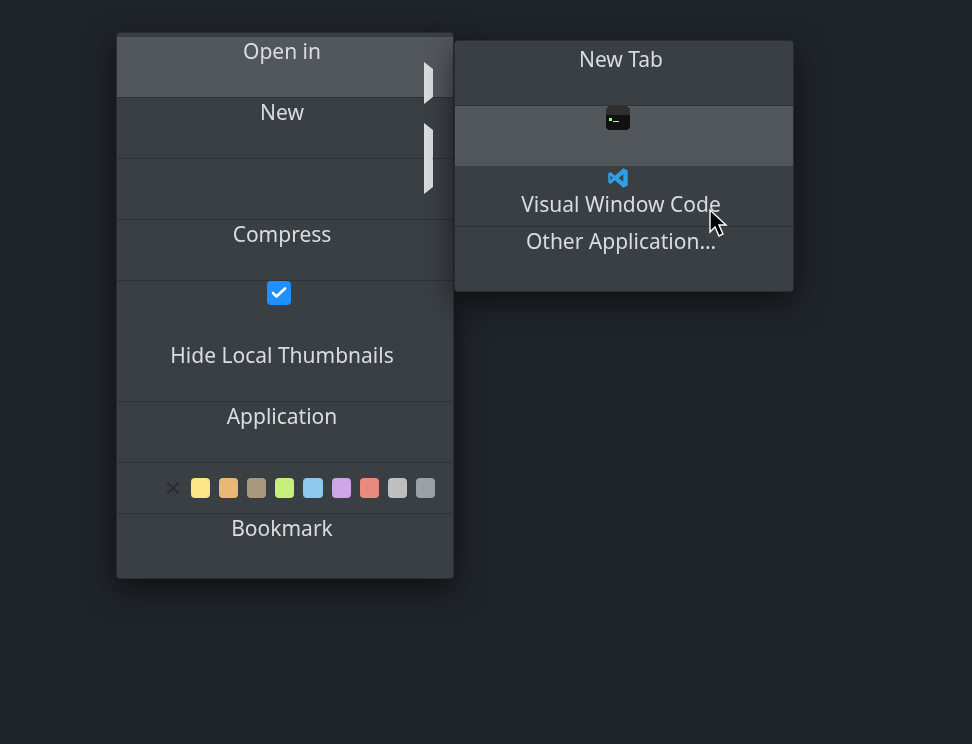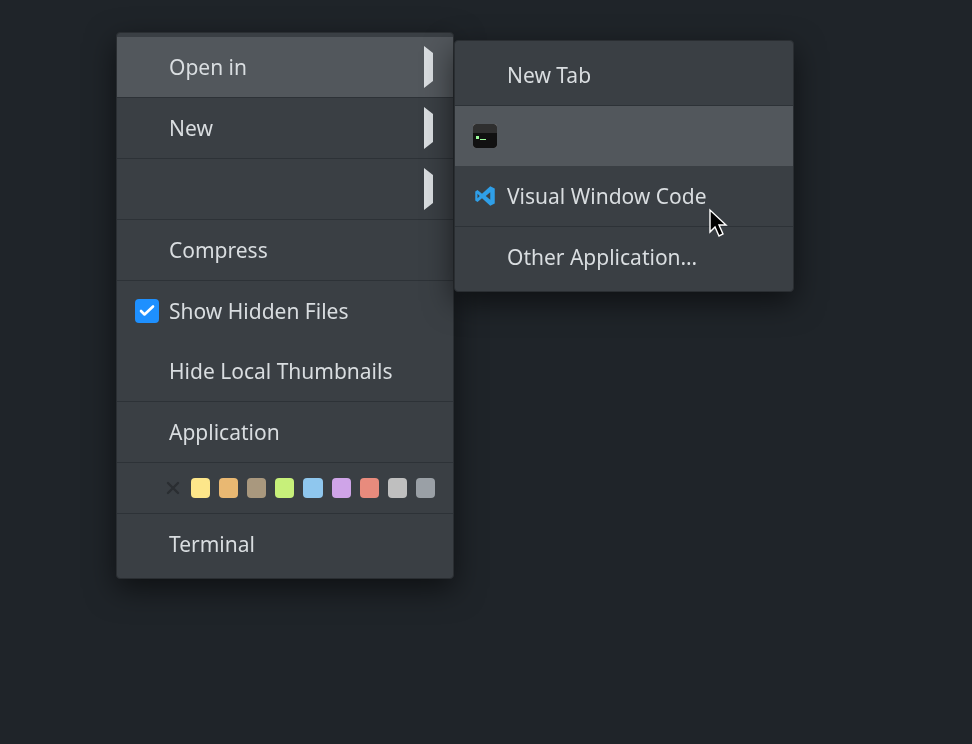--- a/index.html
+++ b/index.html
@@ -16,20 +16,21 @@
     box-shadow:0 10px 30px rgba(0,0,0,.55);
     padding:4px 0;
   }
   .menu.primary  {left:116px;top:32px;width:338px;}
   .menu.secondary{left:454px;top:40px;width:340px;}
 
   .item{
     display:flex;align-items:center;height:60px;
     padding:0 20px 0 14px;cursor:default;user-select:none;
     position:relative;
+    flex-direction:column;
   }
   .item.highlight{background:#52575c;}
   .item .lead{width:32px;display:flex;justify-content:center;align-items:center;margin-right:6px;}
   .item .label{flex:1;white-space:nowrap;}
   .item .arrow{margin-left:auto;}
   .sep{height:1px;background:#2d3237;margin:0;}
 
   
   .checkbox{
     width:24px;height:24px;border-radius:4px;background:#1e90ff;
@@ -94,21 +95,20 @@
   <div class="sep"></div>
 
   <div class="item">
     <span class="lead">
       <span class="checkbox">
         <svg width="18" height="18" viewBox="0 0 18 18">
             <path d="M3 9l3.5 3.5L15 4.5" stroke="#fff" stroke-width="2.6" fill="none" stroke-linecap="round" stroke-linejoin="round"></path>
           </svg>
       </span>
     </span>
-    <span class="label">Show Hidden Files</span>
   </div>
 
   <div class="item">
     <span class="lead"></span>
     <span class="label">Hide Local Thumbnails</span>
   </div>
   <div class="sep"></div>
 
   <div class="item">
     <span class="lead"></span>
@@ -129,21 +129,21 @@
     <span class="swatch" style="background: rgb(143, 199, 238);"></span>
     <span class="swatch" style="background: rgb(207, 164, 232);"></span>
     <span class="swatch" style="background: rgb(232, 139, 125);"></span>
     <span class="swatch" style="background: rgb(191, 191, 191);"></span>
     <span class="swatch" style="background: rgb(154, 160, 166);"></span>
   </div>
   <div class="sep"></div>
 
   <div class="item">
     <span class="lead"></span>
-    <span class="label">Terminal</span>
+    <span class="label">Bookmark</span>
   </div>
 </div>
 
 <div class="menu secondary">
 
   <div class="item">
     <span class="lead"></span>
     <span class="label">New Tab</span>
   </div>
 

